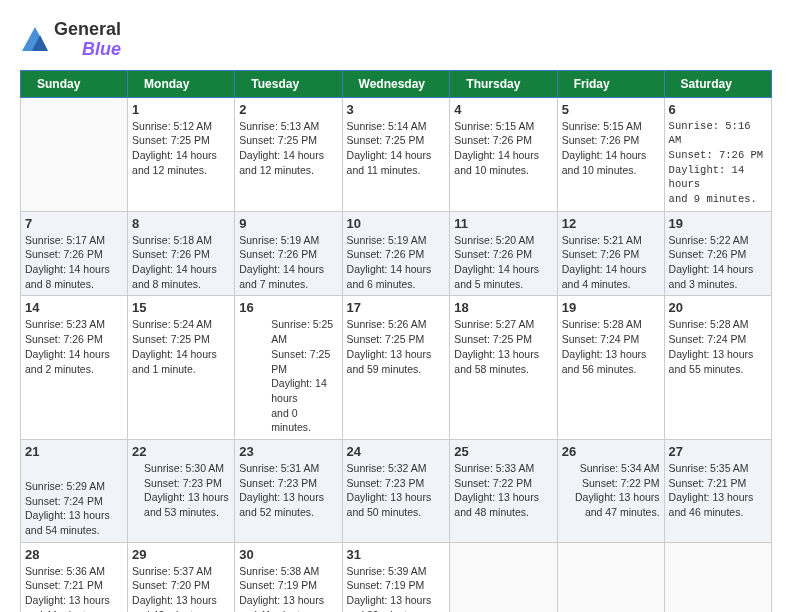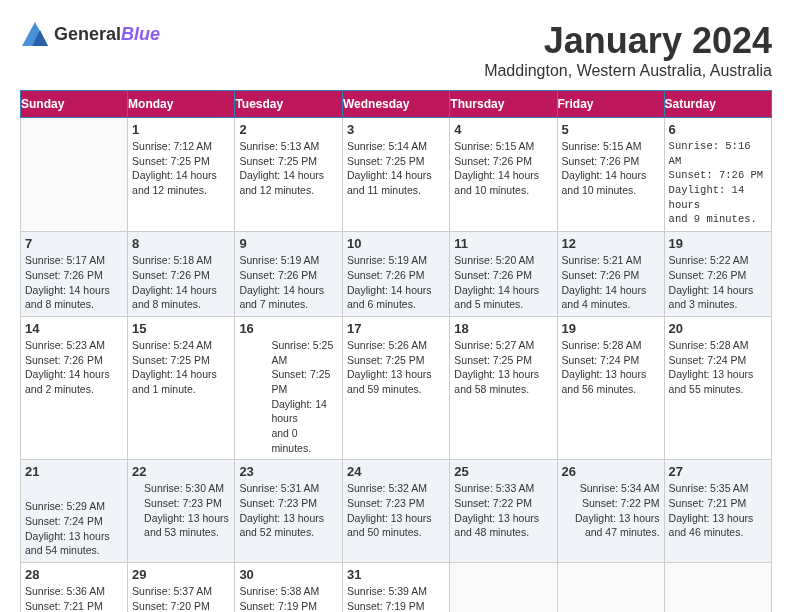--- a/index.html
+++ b/index.html
@@ -15,20 +15,21 @@
       justify-content: space-between;
       align-items: flex-start;
       margin-bottom: 10px;
     }
     .logo {
       display: flex;
       align-items: center;
     }
     .logo-text {
       display: flex;
+      flex-direction: column;
       line-height: 1.1;
       align-items: flex-end;
     }
     .logo-general {
       font-size: 18px;
       font-weight: bold;
       color: #333;
     }
     .logo-blue {
       font-size: 18px;
@@ -52,23 +53,23 @@
     .location {
       font-size: 16px;
       color: #333;
     }
     .calendar {
       width: 100%;
       border-collapse: collapse;
       font-size: 11px;
     }
     .calendar th {
-      background-color: #be185d;
+      background-color: #15803d;
       color: white;
-      padding: 6px 0;
+      padding: 6px 16px;
       text-align: left;
       font-size: 12px;
       border: 1px solid #3a7abf;
     }
     .calendar td {
       border: 1px solid #ccc;
       vertical-align: top;
       padding: 4px;
       width: 108px;
       min-height: 80px;
@@ -99,44 +100,40 @@
   <div class="logo">
     <svg class="logo-icon" viewBox="0 0 30 30">
       <polygon points="15,2 28,26 2,26" fill="#4a90d9"></polygon>
       <polygon points="20,10 28,26 12,26" fill="#2a60a9"></polygon>
     </svg>
     <div class="logo-text">
       <span class="logo-general">General</span>
       <span class="logo-blue">Blue</span>
     </div>
   </div>
-  <div class="title-section">
-    <div class="month-title">January 2024</div>
-    <div class="location">Maddington, Western Australia, Australia</div>
-  </div>
 </div>
 
 <table class="calendar">
   <thead>
     <tr>
     <th>Sunday</th>
         <th>Monday</th>
         <th>Tuesday</th>
         <th>Wednesday</th>
         <th>Thursday</th>
         <th>Friday</th>
         <th>Saturday</th>
       </tr>
   </thead>
   <tbody id="calendar-body">
   <tr>
         <td class="empty"></td>
         <td>
           <div class="day-number">1</div>
-          <div class="day-info" style="white-space: pre-line;">Sunrise: 7:12 AM
+          <div class="day-info" style="white-space: pre-line;">Sunrise: 5:12 AM
 Sunset: 7:25 PM
 Daylight: 14 hours
 and 12 minutes.</div>
         </td>
         <td>
           <div class="day-number">2</div>
           <div class="day-info" style="white-space: pre-line;">Sunrise: 5:13 AM
 Sunset: 7:25 PM
 Daylight: 14 hours
 and 12 minutes.</div>

